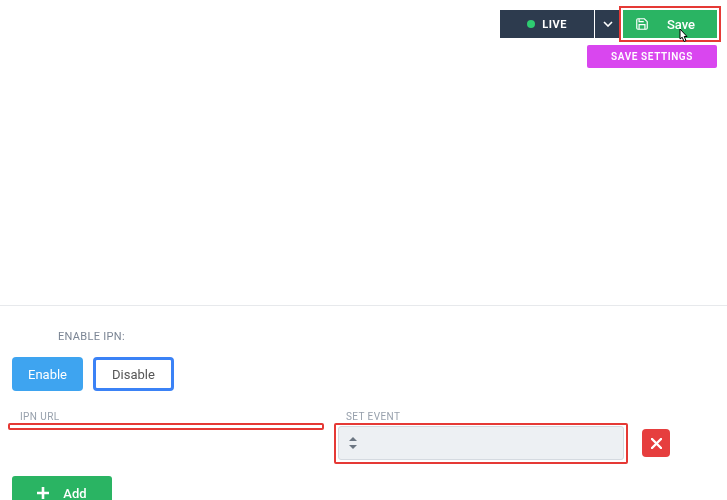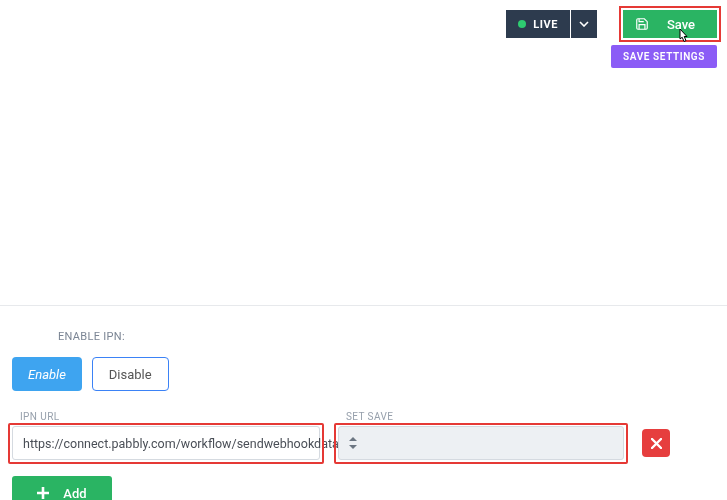--- a/index.html
+++ b/index.html
@@ -17,21 +17,21 @@
     position: absolute;
     top: 10px;
     right: 10px;
     display: flex;
     align-items: flex-start;
   }
   .live-btn {
     background: #2d3b4e;
     color: #fff;
     height: 28px;
-    padding: 0 12px;
+    padding: 0 27px;
     display: flex;
     align-items: center;
     font-size: 11px;
     font-weight: 700;
     letter-spacing: .5px;
     cursor: pointer;
   }
   .live-dot {
     width: 8px; height: 8px; border-radius: 50%;
     background: #2ecc71; margin-right: 7px;
@@ -42,21 +42,21 @@
     height: 28px;
     width: 26px;
     display: flex;
     align-items: center;
     justify-content: center;
     margin-left: 1px;
     cursor: pointer;
   }
   .save-wrap {
     position: relative;
-    margin-left: 26px;
+    margin-left: 2px;
     text-align: center;
   }
   .save-btn {
     background: #2ab463;
     color: #fff;
     height: 28px;
     padding: 0 22px 0 12px;
     display: flex;
     align-items: center;
     font-size: 13px;
@@ -73,25 +73,25 @@
   .cursor {
     position: absolute;
     right: 26px;
     bottom: -8px;
     pointer-events: none;
   }
   .tooltip {
     position: absolute;
     right: 0;
     top: 35px;
-    background: #8b5cf6;
+    background: #d946ef;
     color: #fff;
     font-size: 10px;
     letter-spacing: .6px;
-    padding: 6px 12px;
+    padding: 6px 24px;
     white-space: nowrap;
     border-radius: 2px;
     font-weight: 600;
   }
 
   .main-divider {
     position: absolute;
     top: 305px; left: 0; right: 0;
     border-top: 1px solid #e7e9ec;
   }
@@ -113,22 +113,22 @@
   .btn-row { display: flex; gap: 10px; margin-bottom: 20px; }
   .btn {
     height: 34px;
     padding: 0 16px;
     border-radius: 4px;
     font-size: 13px;
     display: flex;
     align-items: center;
     cursor: pointer;
   }
-  .btn-enable { background: #3ea4f0; color: #fff; font-style: italic; }
-  .btn-disable { background: #fff; color: #555; border: 1px solid #3b82f6; }
+  .btn-enable { background: #3ea4f0; color: #fff; }
+  .btn-disable { background: #fff; color: #555; border: 3px solid #3b82f6; }
 
   .row {
     display: flex;
     gap: 18px;
     align-items: flex-start;
   }
   .field {
     position: relative;
   }
   .field-url { width: 308px; }
@@ -236,28 +236,25 @@
   <div class="enable-label">ENABLE IPN:</div>
 
   <div class="btn-row">
     <div class="btn btn-enable">Enable</div>
     <div class="btn btn-disable">Disable</div>
   </div>
 
   <div class="row">
     <div class="field field-url">
       <div class="field-label">IPN URL</div>
-      <div class="field-input textish">
-        <span>https://connect.pabbly.com/workflow/sendwebhookdata</span>
-      </div>
       <div class="annot-field"></div>
     </div>
 
     <div class="field field-event">
-      <div class="field-label">SET SAVE</div>
+      <div class="field-label">SET EVENT</div>
       <div class="field-input">
         <span class="sort-icon">
           <svg width="8" height="12" viewBox="0 0 8 12">
               <path d="M4 0 L8 4 L0 4 Z M4 12 L0 8 L8 8 Z" fill="#6c7682"></path>
             </svg>
         </span>
       </div>
       <div class="annot-field"></div>
     </div>
 

